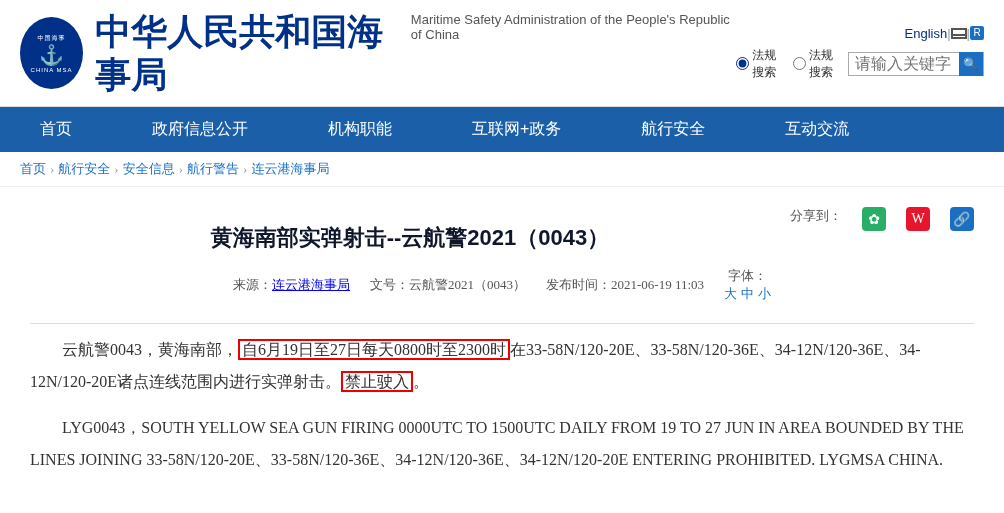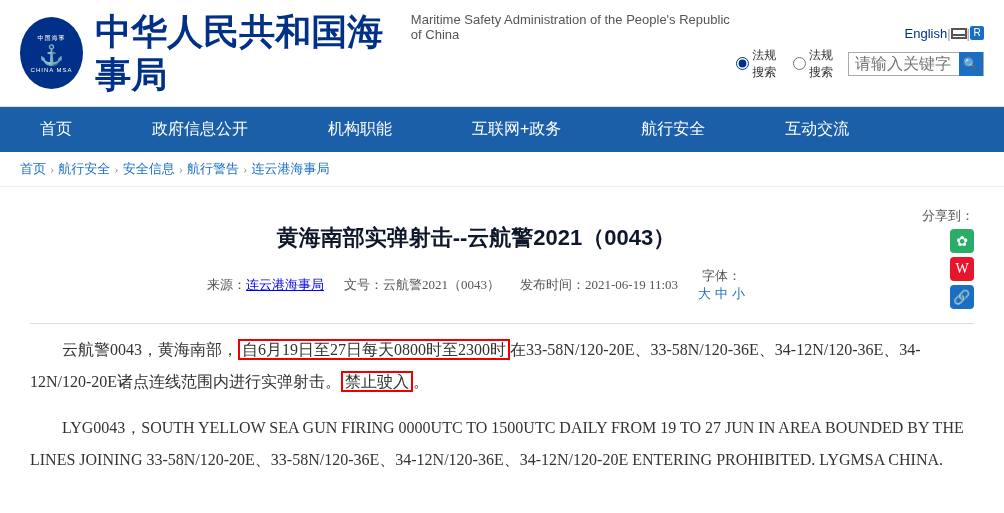--- a/index.html
+++ b/index.html
@@ -200,25 +200,24 @@
       color: #555;
       margin-bottom: 20px;
       display: flex;
       align-items: center;
       justify-content: center;
       gap: 20px;
     }
     .share-bar {
       float: right;
       display: flex;
-      align-items: flex-end;
-      gap: 4px;
+      align-items: flex-start;
+      gap: 20px;
       font-size: 13px;
       color: #555;
-      flex-direction: column;
     }
     .share-icon {
       width: 24px;
       height: 24px;
       border-radius: 4px;
       display: flex;
       align-items: center;
       justify-content: center;
       font-size: 14px;
       color: #fff;

